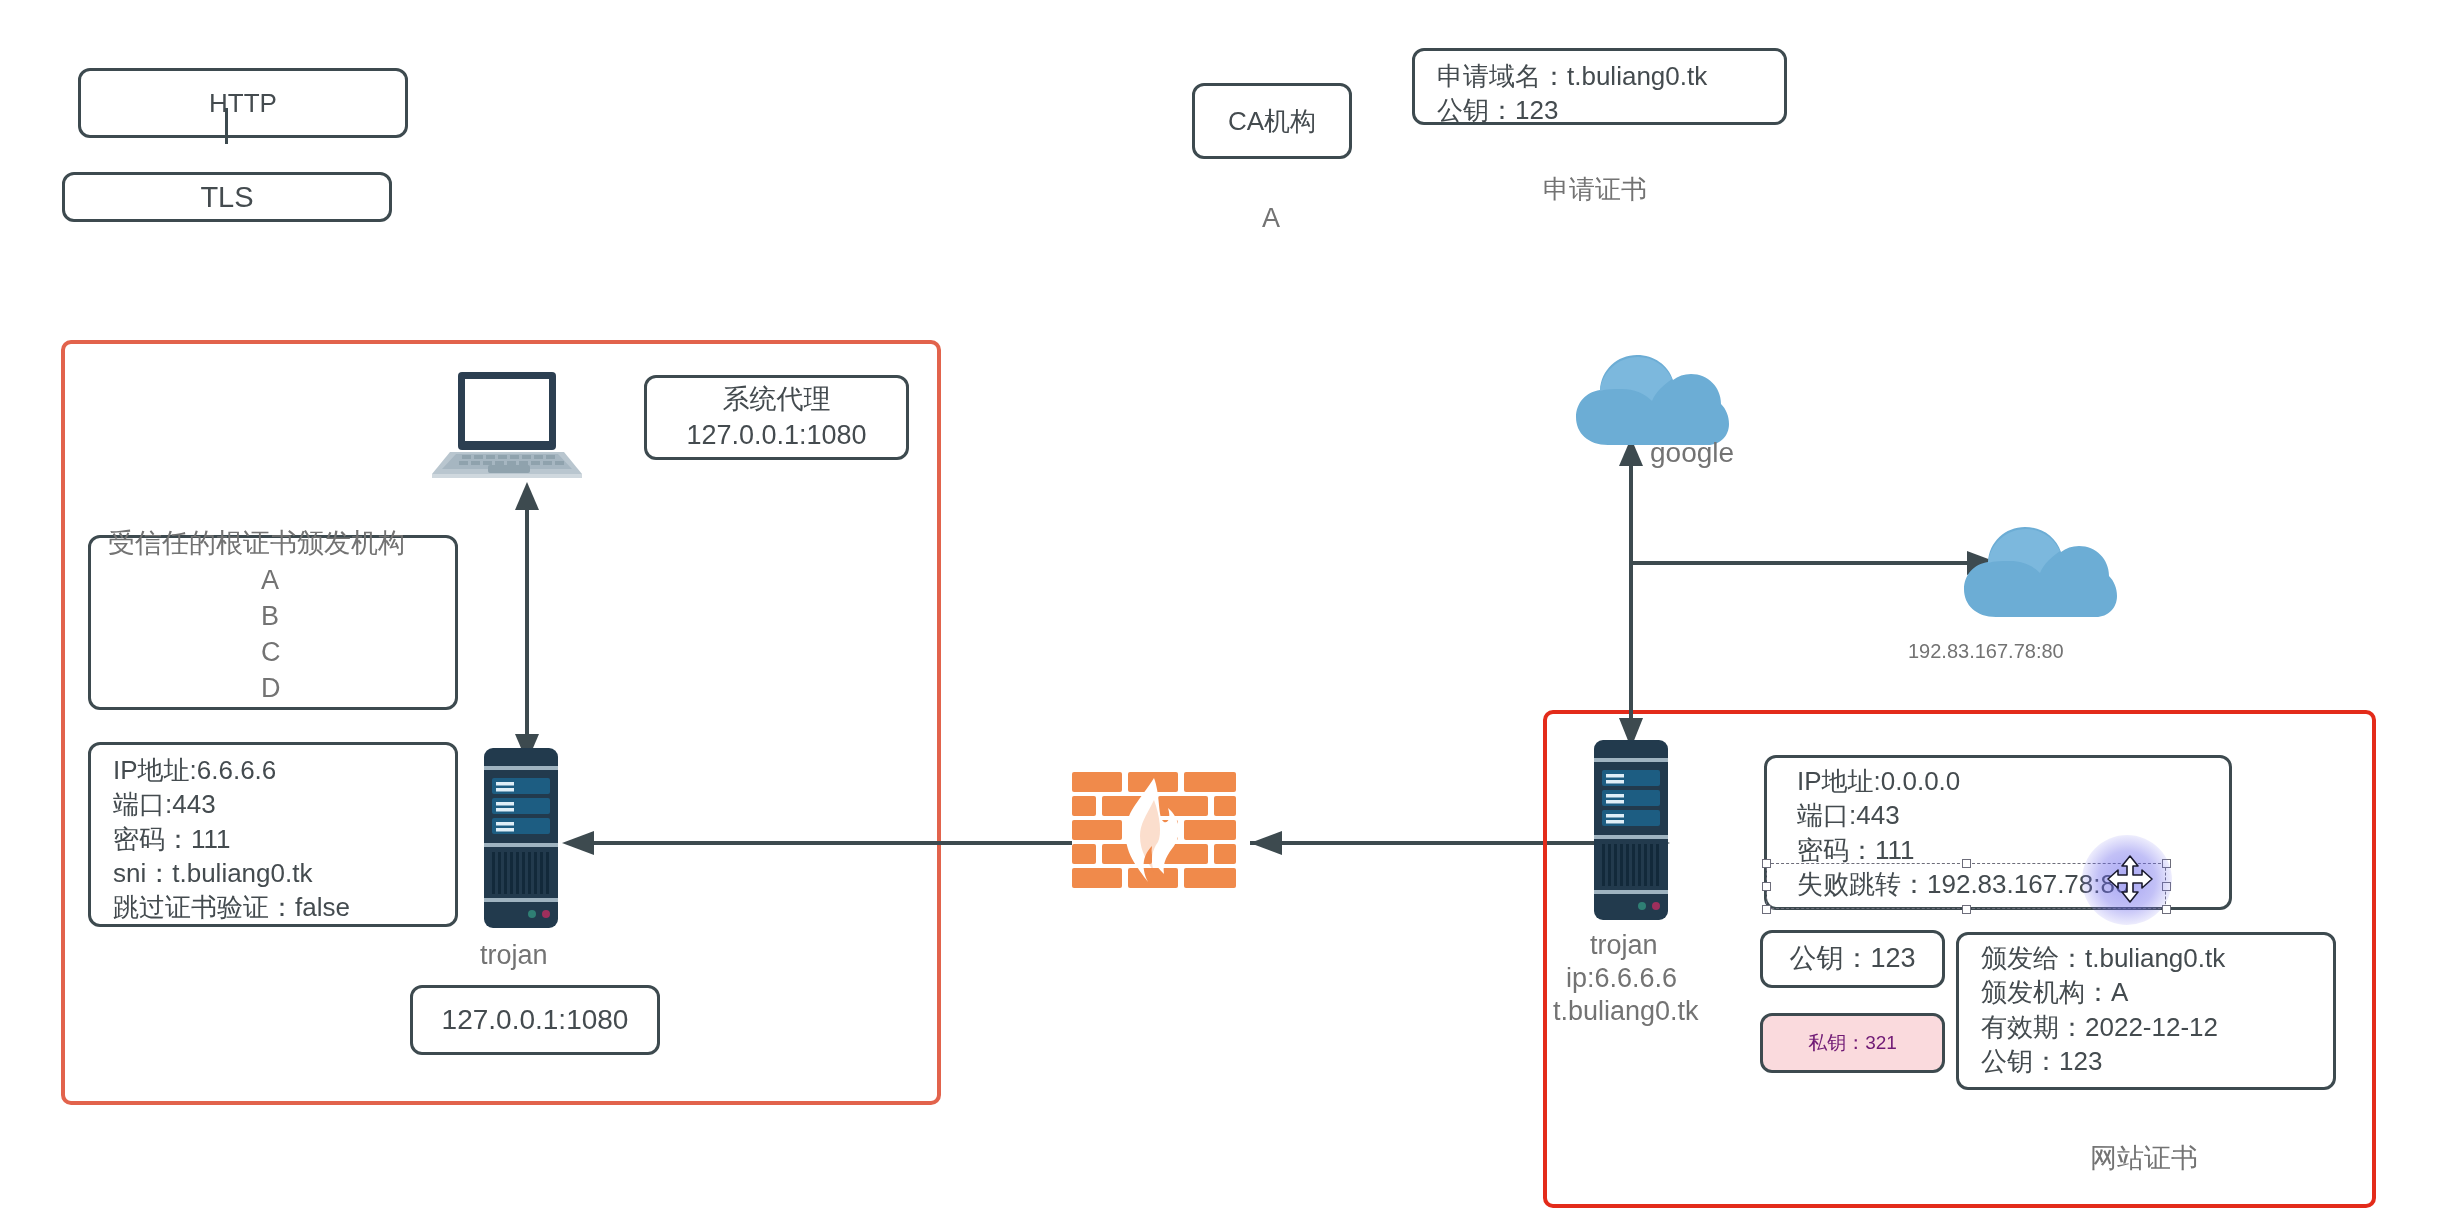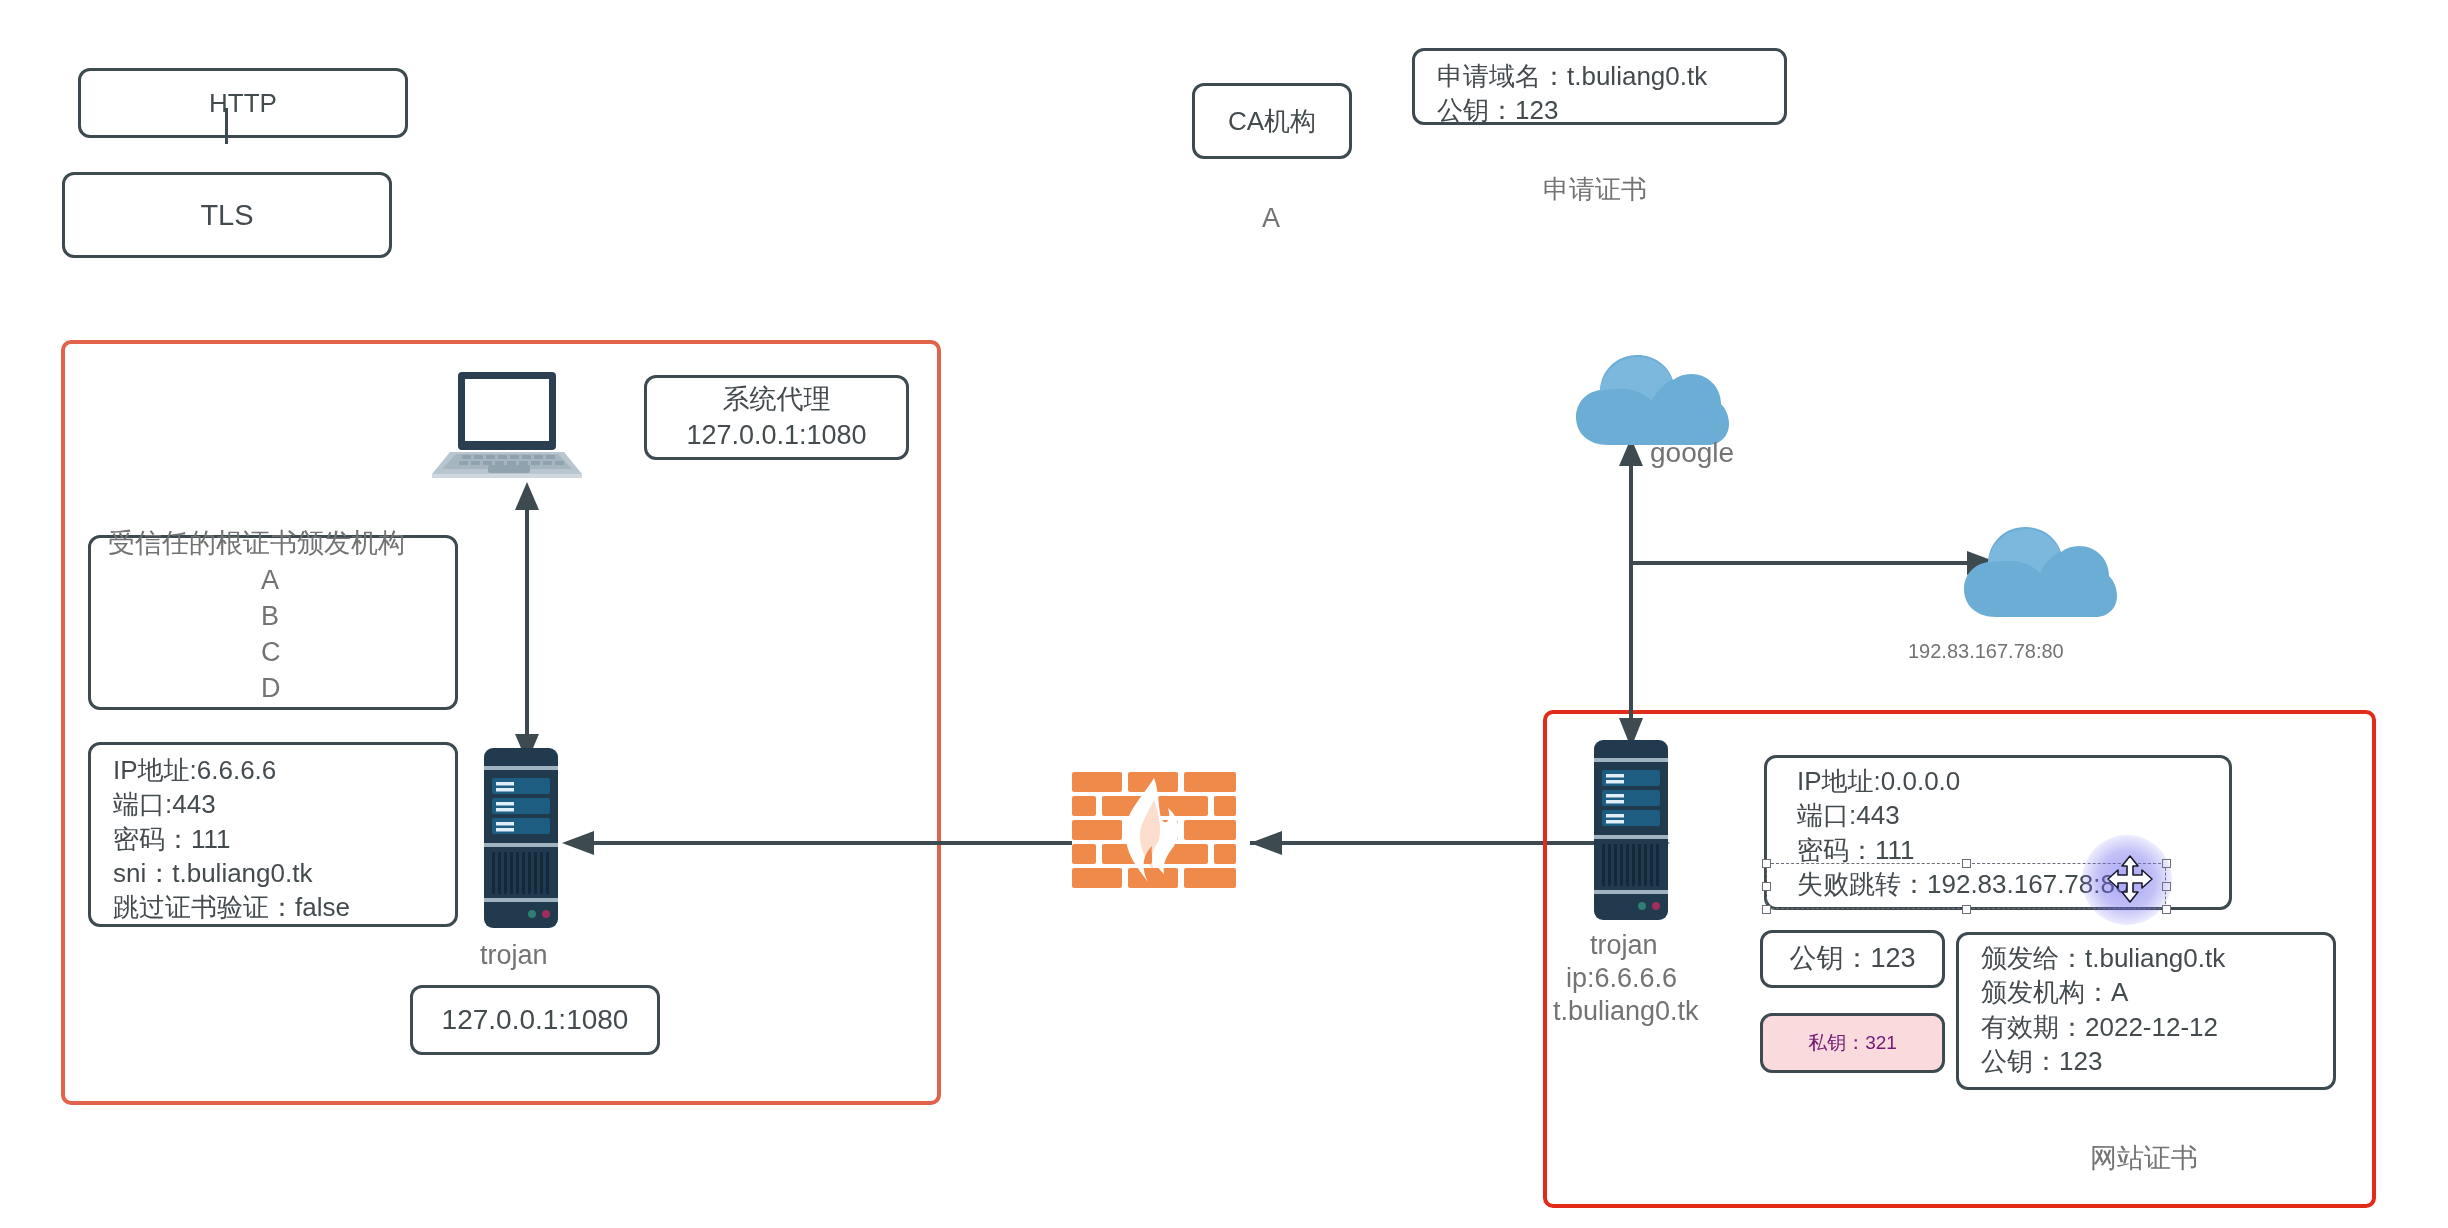--- a/index.html
+++ b/index.html
@@ -45,21 +45,21 @@
 </style>
 </head>
 <body>
 
 <div class="stage">
 
   <div class="node" style="left:78px;top:38px;width:330px;height:70px;font-size:26px;margin-top:30px;">
     <span>HTTP</span>
   </div>
   <div class="ln-v" style="left:225px;top:108px;height:36px;"></div>
-  <div class="node" style="left:62px;top:172px;width:330px;height:86px;font-size:29px;">
+  <div class="node" style="left:62px;top:172px;width:330px;height:50px;font-size:29px;">
     <span>TLS</span>
   </div>
 
   <div class="node" style="left:1192px;top:83px;width:160px;height:76px;font-size:26px;">
     <span>CA机构</span>
   </div>
   <div class="cap" style="left:1262px;top:203px;font-size:27px;">A</div>
 
   <div class="node multi" style="left:1412px;top:48px;width:375px;height:77px;font-size:26px;padding:8px 16px 0 22px;">
     <span class="ln">申请域名：t.buliang0.tk</span>

